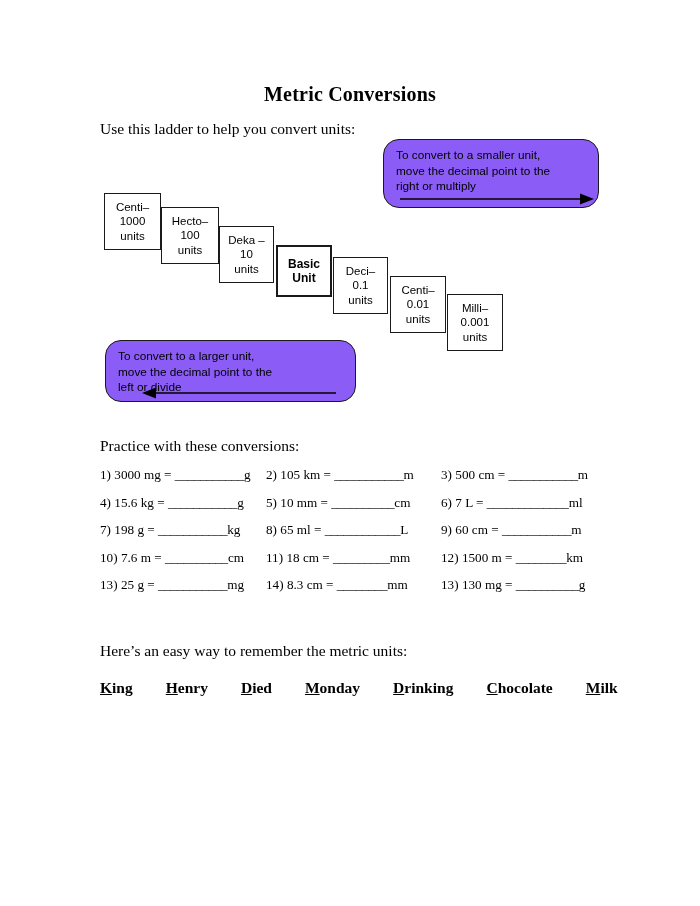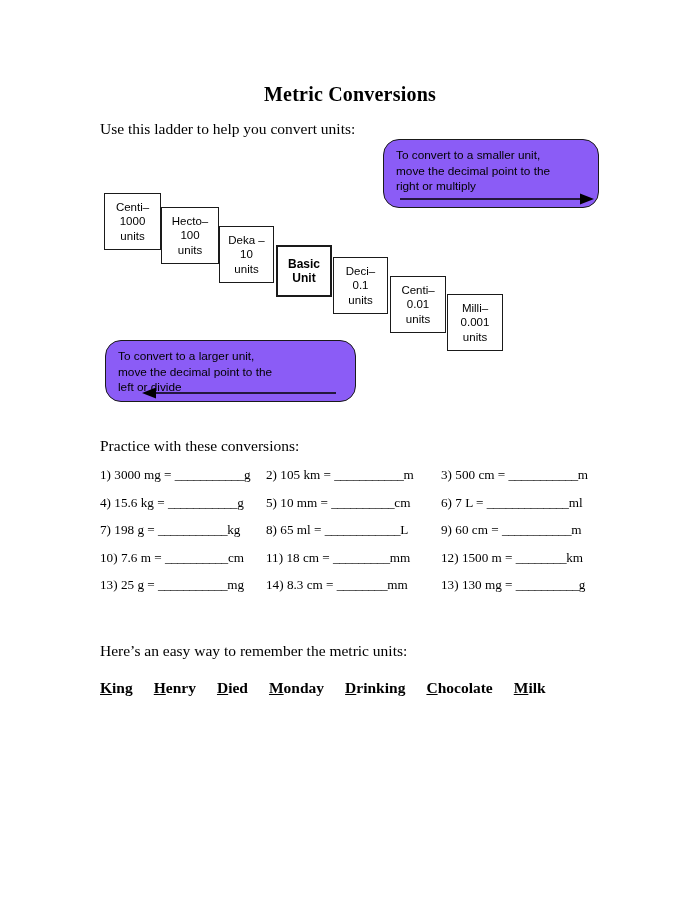--- a/index.html
+++ b/index.html
@@ -111,21 +111,21 @@
     top: 642px;
     font-size: 15.5px;
   }
   .mnemo-row {
     position: absolute;
     left: 100px;
     top: 679px;
     font-size: 15.5px;
     font-weight: bold;
     display: flex;
-    gap: 21px;
+    gap: 33px;
   }
   .mword u { text-decoration: underline; }
 </style>
 </head>
 <body>
 
 <div class="page-title">Metric Conversions</div>
 
 <div class="intro-line">Use this ladder to help you convert units:</div>
 

